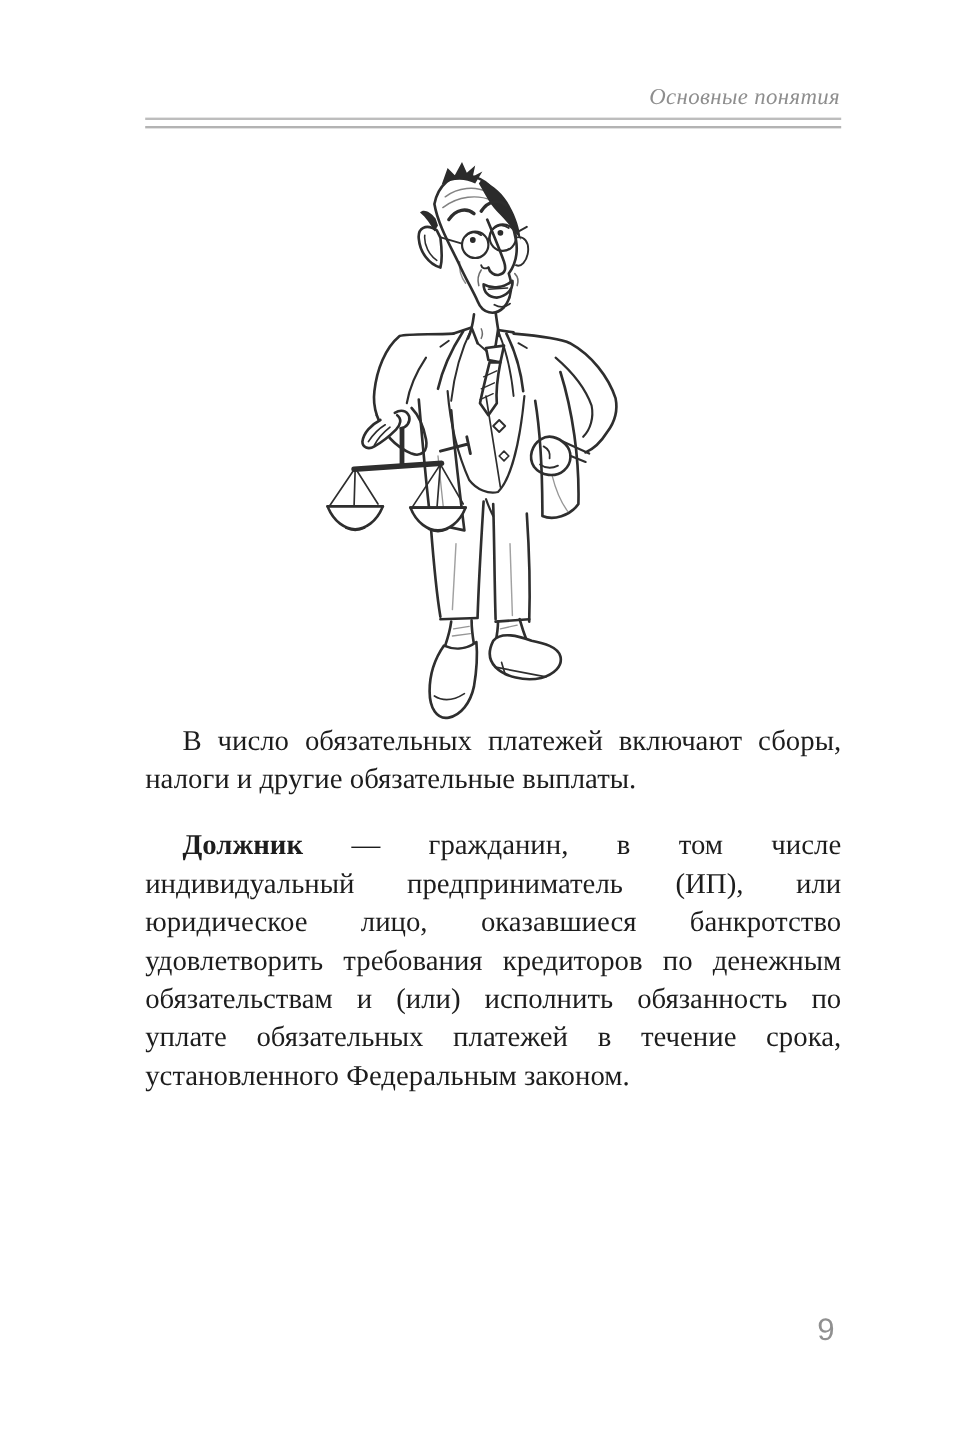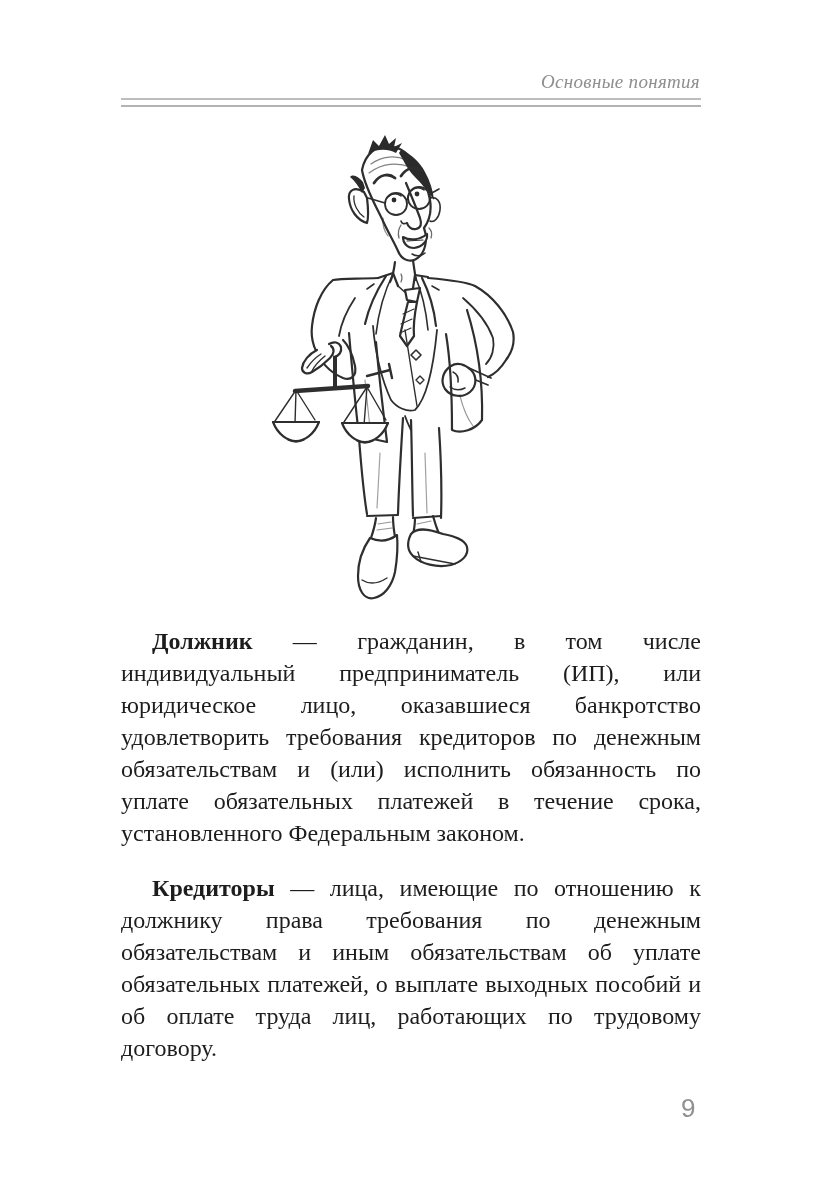--- a/index.html
+++ b/index.html
@@ -188,17 +188,17 @@
         <path d="M146,97 Q142,103 144,110" stroke-width="1.3" opacity=".7"></path>
         <path d="M174,100 Q178,104 176,110" stroke-width="1.3" opacity=".7"></path>
         <path d="M157,126 Q164,130 170,125" stroke-width="1.5"></path>
         <path d="M128,90 Q127,100 133,108" stroke-width="1.2" opacity=".55"></path>
       </g>
     </g>
   </svg>
 </div>
 
 <div class="body-text">
+  <p><b></b><span>В число обязательных платежей включают сборы, налоги и другие обязательные выплаты.</span></p>
   <p class="spaced"><b>Должник</b><span> — гражданин, в том числе индивидуальный предприниматель (ИП), или юридическое лицо, оказавшиеся банкротство удовлетворить требования кредиторов по денежным обязательствам и (или) исполнить обязанность по уплате обязательных платежей в течение срока, установленного Федеральным законом.</span></p>
-  <p class="spaced"><b>Кредиторы</b><span> — лица, имеющие по отношению к должнику права требования по денежным обязательствам и иным обязательствам об уплате обязательных платежей, о выплате выходных пособий и об оплате труда лиц, работающих по трудовому договору.</span></p>
 </div>
 
 <div class="page-number">9</div>
 
 </body></html>

